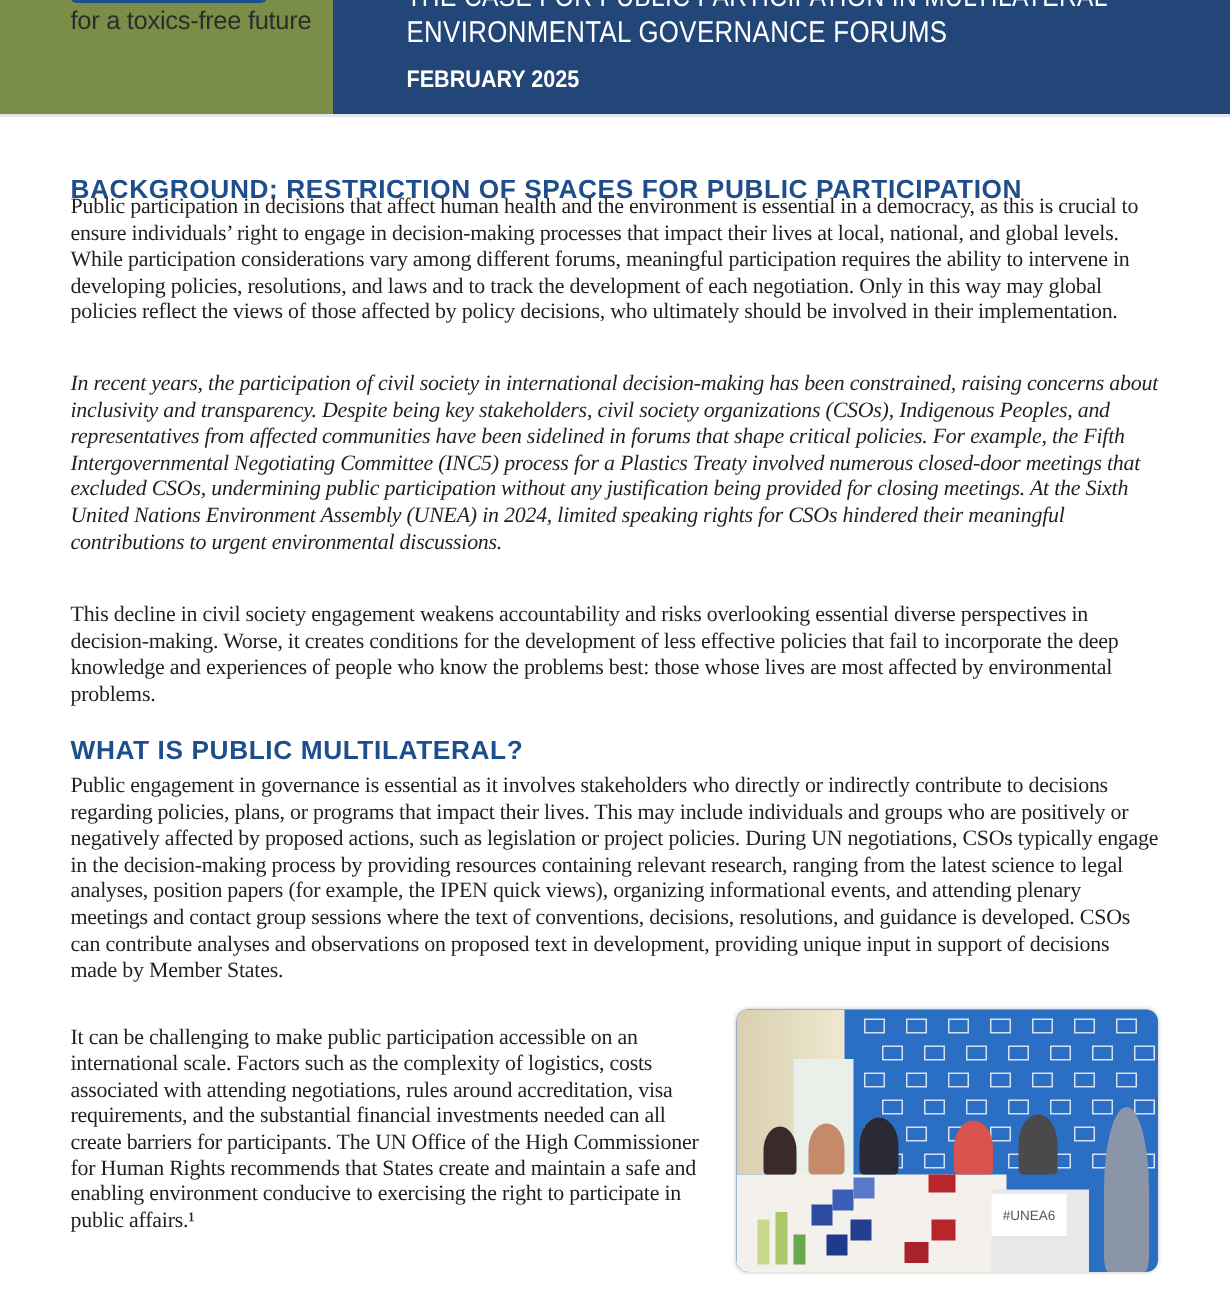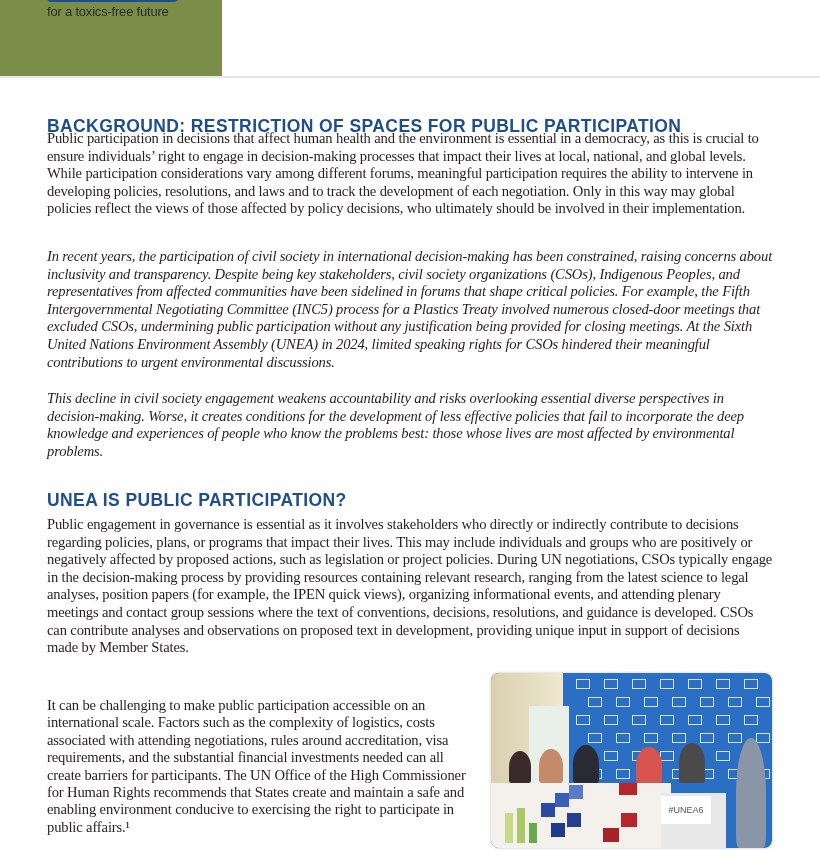--- a/index.html
+++ b/index.html
@@ -1,66 +1,71 @@
 <!DOCTYPE html>
 <html><head>
 <meta charset="utf-8">
 <style>
   html, body { margin: 0; padding: 0; }
   body { width: 820px; height: 860px; overflow: hidden; background: #ffffff; position: relative; }
   .header { position: absolute; left: 0; top: 0; width: 820px; height: 76px; }
   .header-left { position: absolute; left: 0; top: 0; width: 222px; height: 76px; background: #7b8e48; }
   .logo-bar { position: absolute; left: 47px; top: -6px; width: 131px; height: 8px; background: #1f4e8c; border-radius: 0 0 4px 4px; }
-  .tagline { position: absolute; left: 47px; top: 4px; font-family: "Liberation Sans", sans-serif; font-size: 13px; color: #2c2c2c; letter-spacing: -0.2px; text-align: right; }
+  .tagline { position: absolute; left: 47px; top: 4px; font-family: "Liberation Sans", sans-serif; font-size: 17px; color: #2c2c2c; letter-spacing: -0.2px; text-align: right; }
   .header-right { position: absolute; left: 222px; top: 0; width: 598px; height: 76px; background: #234678; }
   .title-line { position: absolute; left: 49px; font-family: "Liberation Sans", sans-serif; color: #ffffff; white-space: nowrap; }
   .title-cut { top: -12px; font-size: 19px; letter-spacing: 0.3px; transform: scaleX(0.86); transform-origin: left top; }
   .title-main { top: 11px; font-size: 20px; letter-spacing: 0.3px; transform: scaleX(0.86); transform-origin: left top; }
   .title-date { top: 45px; font-size: 16px; font-weight: bold; transform: scaleX(0.9); transform-origin: left top; }
   .bottom-rule { position: absolute; left: 0; top: 76px; width: 820px; height: 2px; background: #e3e6ec; }
 
   .content { position: absolute; left: 47px; top: 100px; width: 726px; }
   h2 { margin: 0; font-family: "Liberation Sans", sans-serif; font-weight: bold; color: #1f4e8c; font-size: 17.5px; letter-spacing: 0.4px; }
   p { margin: 0; font-family: "Liberation Serif", serif; font-size: 14.6px; line-height: 17.6px; color: #231f20; letter-spacing: -0.15px; }
   .h-bg { position: absolute; top: 16px; left: 0; }
   .p1 { position: absolute; top: 30px; left: 0; width: 726px; }
   .p2 { position: absolute; top: 148px; left: 0; width: 726px; font-style: italic; }
-  .p3 { position: absolute; top: 290px; left: 0; width: 726px; font-style: italic; }
+  .p3 { position: absolute; top: 302px; left: 0; width: 726px; }
   .h-what { position: absolute; top: 390px; left: 0; }
   .p4 { position: absolute; top: 416px; left: 0; width: 726px; }
-  .p5 { position: absolute; top: 597px; left: 0; width: 420px; line-height: 17.4px; }
+  .p5 { position: absolute; top: 584px; left: 0; width: 420px; line-height: 17.4px; }
 
   .photo { position: absolute; left: 491px; top: 673px; width: 281px; height: 175px; border-radius: 8px; overflow: hidden; background: #2b6fc5; box-shadow: 0 0 3px rgba(0,0,0,0.25); }
   .photo .wall-left { position: absolute; left: 0; top: 0; width: 72px; height: 110px; background: linear-gradient(90deg, #d9cfb0, #efe8cf); }
   .photo .banner { position: absolute; left: 38px; top: 33px; width: 40px; height: 80px; background: #e9efe9; }
   .photo .tile { position: absolute; width: 12px; height: 8px; border: 1px solid #ffffff; opacity: 0.8; }
   .photo .table { position: absolute; left: 0; top: 110px; width: 180px; height: 65px; background: #f4f1ec; }
   .photo .person { position: absolute; border-radius: 50% 50% 10% 10%; }
   .photo .podium { position: absolute; left: 170px; top: 120px; width: 65px; height: 55px; background: #e8e8e8; }
   .photo .podium-sign { position: absolute; left: 170px; top: 123px; width: 50px; height: 28px; background: #ffffff; font-family: "Liberation Sans", sans-serif; font-size: 9px; color: #555; line-height: 28px; text-align: center; }
   .photo .block { position: absolute; }
 </style>
 </head>
 <body>
 
 <div class="header">
   <div class="header-left">
     <div class="logo-bar"></div>
     <div class="tagline">for a toxics-free future</div>
   </div>
+  <div class="header-right">
+    <div class="title-line title-cut">THE CASE FOR PUBLIC PARTICIPATION IN MULTILATERAL</div>
+    <div class="title-line title-main">ENVIRONMENTAL GOVERNANCE FORUMS</div>
+    <div class="title-line title-date">FEBRUARY 2025</div>
+  </div>
   <div class="bottom-rule"></div>
 </div>
 
 <div class="content">
   <h2 class="h-bg">BACKGROUND: RESTRICTION OF SPACES FOR PUBLIC PARTICIPATION</h2>
   <p class="p1">Public participation in decisions that affect human health and the environment is essential in a democracy, as this is crucial to ensure individuals’ right to engage in decision-making processes that impact their lives at local, national, and global levels. While participation considerations vary among different forums, meaningful participation requires the ability to intervene in developing policies, resolutions, and laws and to track the development of each negotiation. Only in this way may global policies reflect the views of those affected by policy decisions, who ultimately should be involved in their implementation.</p>
   <p class="p2">In recent years, the participation of civil society in international decision-making has been constrained, raising concerns about inclusivity and transparency. Despite being key stakeholders, civil society organizations (CSOs), Indigenous Peoples, and representatives from affected communities have been sidelined in forums that shape critical policies. For example, the Fifth Intergovernmental Negotiating Committee (INC5) process for a Plastics Treaty involved numerous closed-door meetings that excluded CSOs, undermining public participation without any justification being provided for closing meetings. At the Sixth United Nations Environment Assembly (UNEA) in 2024, limited speaking rights for CSOs hindered their meaningful contributions to urgent environmental discussions.</p>
   <p class="p3">This decline in civil society engagement weakens accountability and risks overlooking essential diverse perspectives in decision-making. Worse, it creates conditions for the development of less effective policies that fail to incorporate the deep knowledge and experiences of people who know the problems best: those whose lives are most affected by environmental problems.</p>
 
-  <h2 class="h-what">UNEA IS PUBLIC PARTICIPATION?</h2>
+  <h2 class="h-what">WHAT IS PUBLIC MULTILATERAL?</h2>
   <p class="p4">Public engagement in governance is essential as it involves stakeholders who directly or indirectly contribute to decisions regarding policies, plans, or programs that impact their lives. This may include individuals and groups who are positively or negatively affected by proposed actions, such as legislation or project policies. During UN negotiations, CSOs typically engage in the decision-making process by providing resources containing relevant research, ranging from the latest science to legal analyses, position papers (for example, the IPEN quick views), organizing informational events, and attending plenary meetings and contact group sessions where the text of conventions, decisions, resolutions, and guidance is developed. CSOs can contribute analyses and observations on proposed text in development, providing unique input in support of decisions made by Member States.</p>
   <p class="p5">It can be challenging to make public participation accessible on an international scale. Factors such as the complexity of logistics, costs associated with attending negotiations, rules around accreditation, visa requirements, and the substantial financial investments needed can all create barriers for participants. The UN Office of the High Commissioner for Human Rights recommends that States create and maintain a safe and enabling environment conducive to exercising the right to participate in public affairs.¹</p>
 </div>
 
 <div class="photo">
   <div class="wall-left"></div>
   <div class="banner"></div>
   <div id="tiles">
       <div class="tile" style="left: 85px; top: 6px;"></div>
       <div class="tile" style="left: 113px; top: 6px;"></div>

